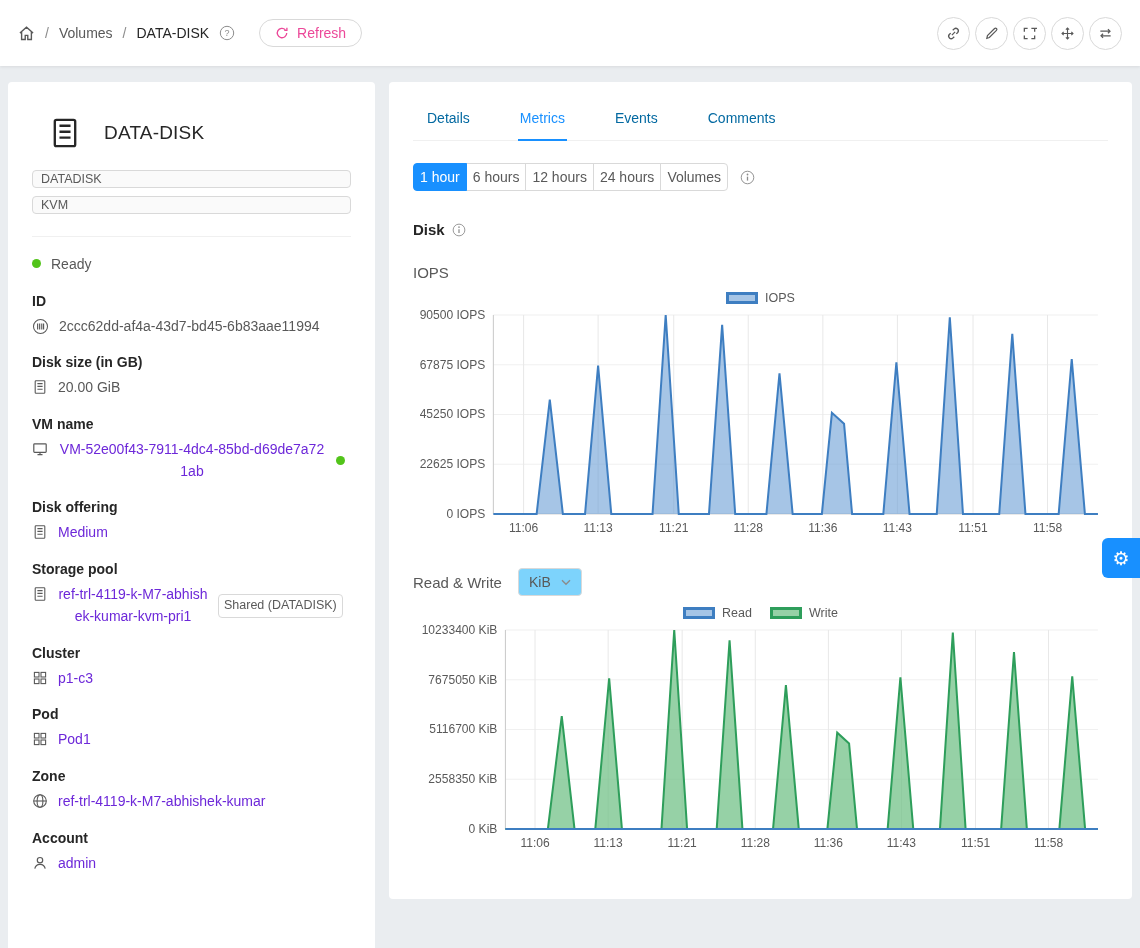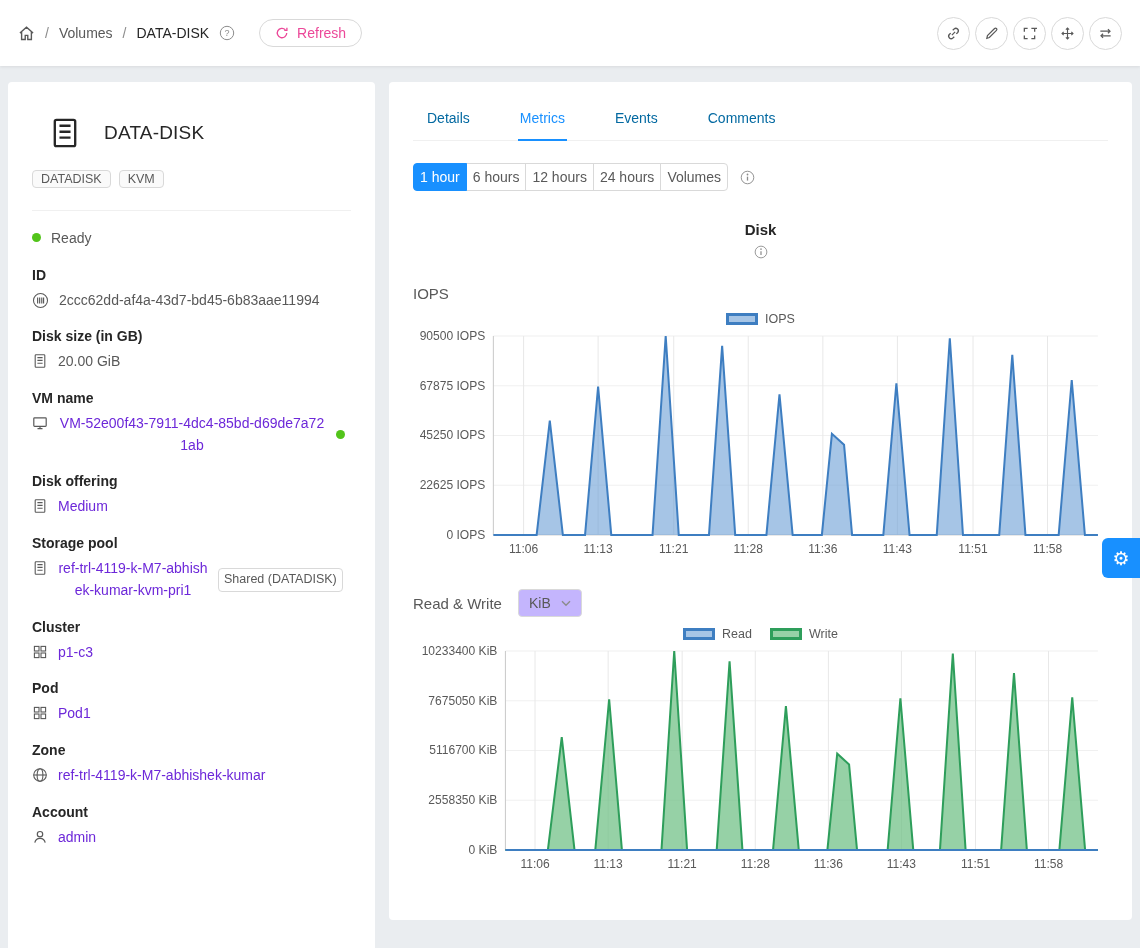--- a/index.html
+++ b/index.html
@@ -39,21 +39,21 @@
   
   .content { display:flex; gap:14px; padding:16px 8px; height:882px; overflow:hidden; align-items:flex-start; }
   .card { background:#fff; border-radius:4px; }
   .side-card { width:367px; min-height:1150px; padding:24px; flex-shrink:0; }
   .main-card { flex:1; padding:14px 24px 44px; }
 
   
   .res-head { display:flex; align-items:center; gap:22px; padding:10px 0 0 16px; }
   .res-icon { color:#262626; }
   .res-title { font-size:19px; color:#262626; font-weight:500; letter-spacing:.2px; }
-  .tag-row { margin-top:20px; display:flex; gap:8px; }
+  .tag-row { margin-top:20px; display:flex; gap:8px;flex-direction:column; }
   .tag {
     border:1px solid #d9d9d9; background:#fafafa; border-radius:4px;
     padding:1px 8px; font-size:12.5px; color:#595959;
   }
   .divider { border-top:1px solid #f0f0f0; margin:22px 0 2px; }
   .field { margin-top:17px; }
   .field-label { font-weight:600; font-size:14px; color:#262626; }
   .field-value { margin-top:7px; display:flex; gap:10px; align-items:flex-start; color:#595959; font-size:14px; line-height:1.55; }
   .field-value .f-icon { flex-shrink:0; margin-top:2px; color:#595959; }
   a.val-link { color:#6d28d9; text-decoration:none; cursor:pointer; word-break:break-all;text-align:center; }
@@ -76,35 +76,35 @@
   .btn-group { display:inline-flex; }
   .grp-btn {
     padding:5px 6px; font-size:14px; border:1px solid #d9d9d9; background:#fff;
     color:#595959; margin-left:-1px; cursor:pointer;
   }
   .grp-btn:first-child { border-radius:4px 0 0 4px; margin-left:0; }
   .grp-btn:last-child { border-radius:0 4px 4px 0; }
   .grp-btn.active { background:#1890ff; border-color:#1890ff; color:#fff; position:relative; z-index:1; }
   .info-ic { color:#8c8c8c; display:flex; cursor:pointer; }
 
-  .section-head { margin-top:30px; display:flex; align-items:center; gap:7px; font-size:15px; font-weight:600; color:#262626;flex-direction:column; }
+  .section-head { margin-top:30px; display:flex; align-items:center; gap:7px; font-size:15px; font-weight:600; color:#262626; }
   .chart-title { margin-top:26px; font-size:15px; color:#595959; }
 
   .legend { display:flex; justify-content:center; align-items:center; gap:18px; margin:10px 0 2px; font-size:12.5px; color:#595959; }
   .legend-item { display:inline-flex; align-items:center; gap:7px; }
   .legend-swatch { width:32px; height:12px; border:3px solid; display:inline-block; }
 
   svg.chart { width:100%; height:auto; }
   svg.chart text { font-family:"Liberation Sans",sans-serif; font-size:12px; fill:#595959; }
 
   .rw-head { margin-top:28px; display:flex; align-items:center; gap:16px; }
   .rw-head .chart-title { margin-top:0; }
   .unit-select {
     display:inline-flex; align-items:center; gap:10px; border:1px solid #d9d9d9;
-    border-radius:4px; padding:5px 10px; font-size:14px; color:#595959; background:#c4b5fd; cursor:pointer;
+    border-radius:4px; padding:5px 10px; font-size:14px; color:#595959; background:#7dd3fc; cursor:pointer;
   }
   .unit-select .chev { color:#8c8c8c; }
 
   .fab {
     position:fixed; top:538px; right:0; width:38px; height:40px; background:#1890ff;
     color:#fff; border:none; border-radius:6px 0 0 6px; font-size:19px;
     display:flex; align-items:center; justify-content:center; cursor:pointer; z-index:5;
   }
 </style>
 </head>

